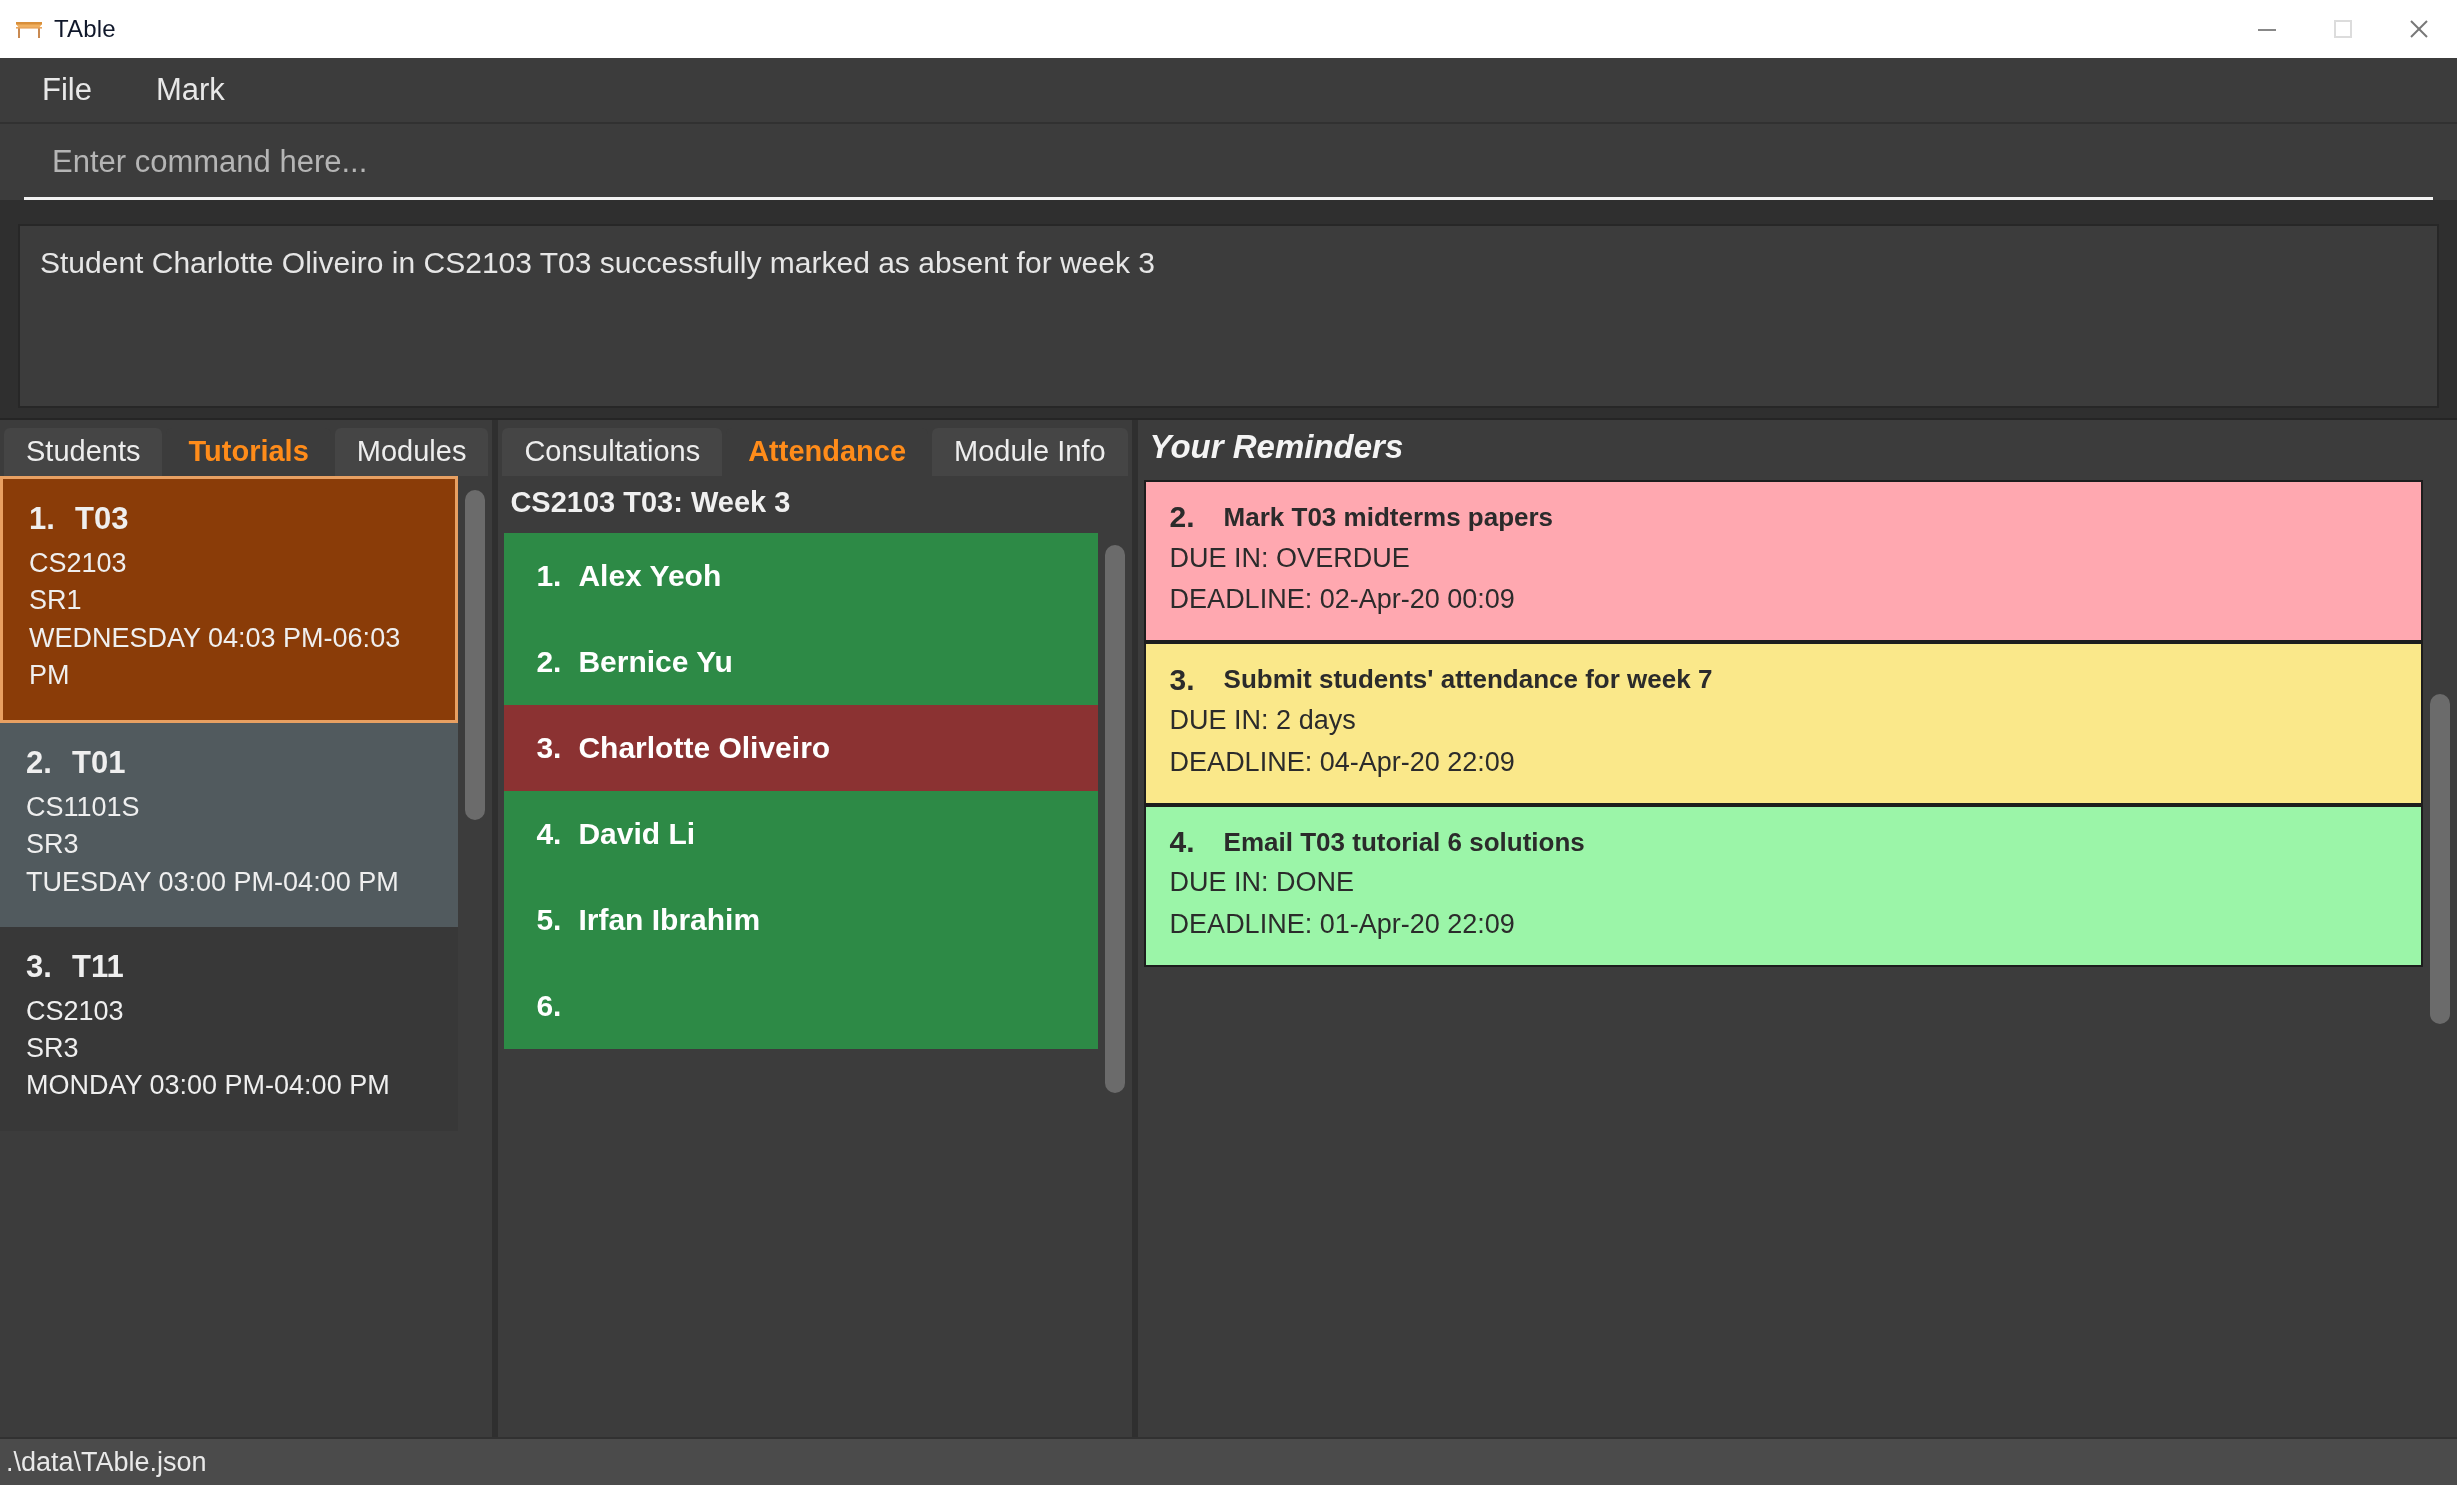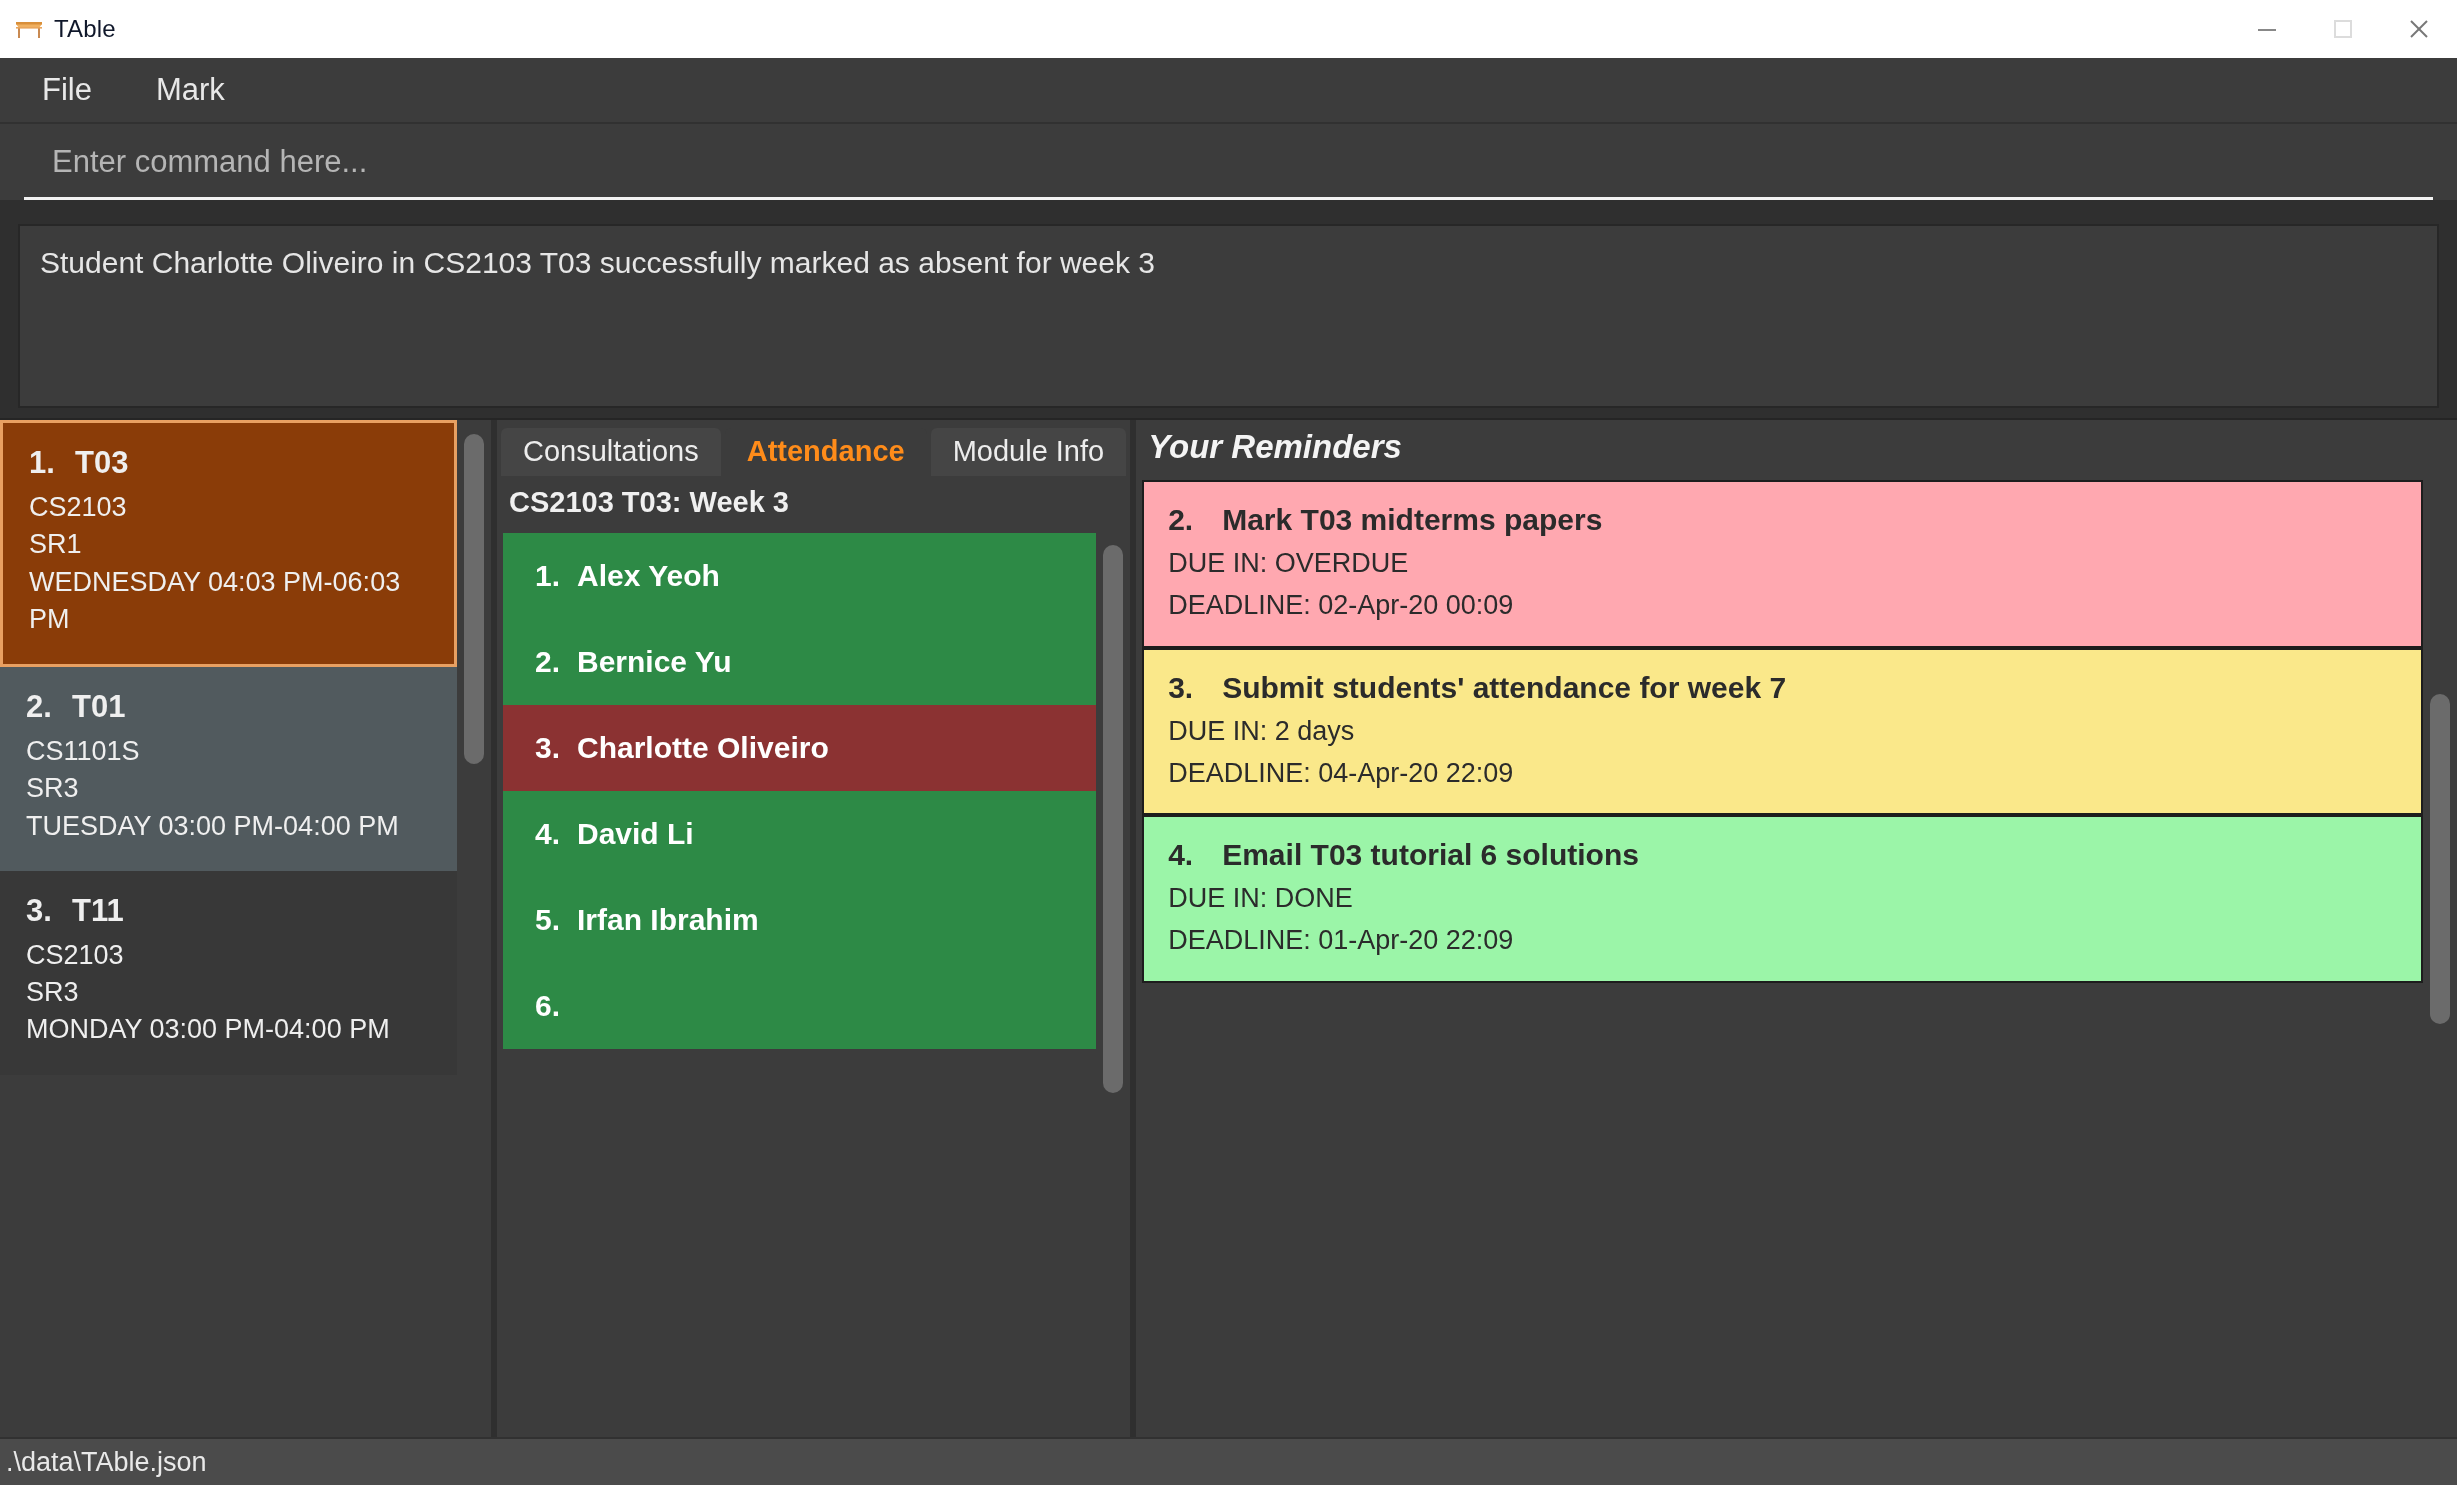--- a/index.html
+++ b/index.html
@@ -189,21 +189,21 @@
     border: 2px solid #1d1d1d;
     color: #2b2b2b;
     padding: 18px 24px 22px 24px;
     font-family: "Liberation Sans", sans-serif;
   }
   .rem-card.overdue { background: #ffa8b0; }
   .rem-card.soon    { background: #fae88a; }
   .rem-card.done    { background: #9bf5a8; }
   .rem-top { display: flex; align-items: center; gap: 16px; }
   .rem-idx { font-size: 30px; font-weight: bold; flex: 0 0 auto; min-width: 38px; }
-  .rem-name { font-size: 30px; font-weight: bold; line-height: 1.33; text-align: right; }
+  .rem-name { font-size: 26px; font-weight: bold; line-height: 1.33; text-align: right; }
   .rem-meta { font-size: 27px; line-height: 1.33; margin-top: 6px; }
 
   
   .statusbar {
     flex: 0 0 48px;
     background: #4b4b4b;
     border-top: 2px solid #313131;
     display: flex; align-items: center;
     padding-left: 6px;
     color: #e9e9e9; font-size: 27px;
@@ -258,20 +258,25 @@
     <input class="command-input" type="text" placeholder="Enter command here..." style="">
   </div>
 
   <div class="resultwrap">
     <div class="resultbox">Student Charlotte Oliveiro in CS2103 T03 successfully marked as absent for week 3</div>
   </div>
 
   <div class="panels">
 
     <div class="panel panel-left">
+      <div class="tabbar">
+        <div class="tab">Students</div>
+        <div class="tab active">Tutorials</div>
+        <div class="tab">Modules</div>
+      </div>
       <div class="scrollarea">
         <div class="list">
 
           <div class="tut-card sel">
             <div class="tut-head">
               <span class="idx">1.</span><span>T03</span>
             </div>
             <div class="tut-line">CS2103</div>
             <div class="tut-line">SR1</div>
             <div class="tut-line">WEDNESDAY 04:03 PM-06:03 PM</div>

